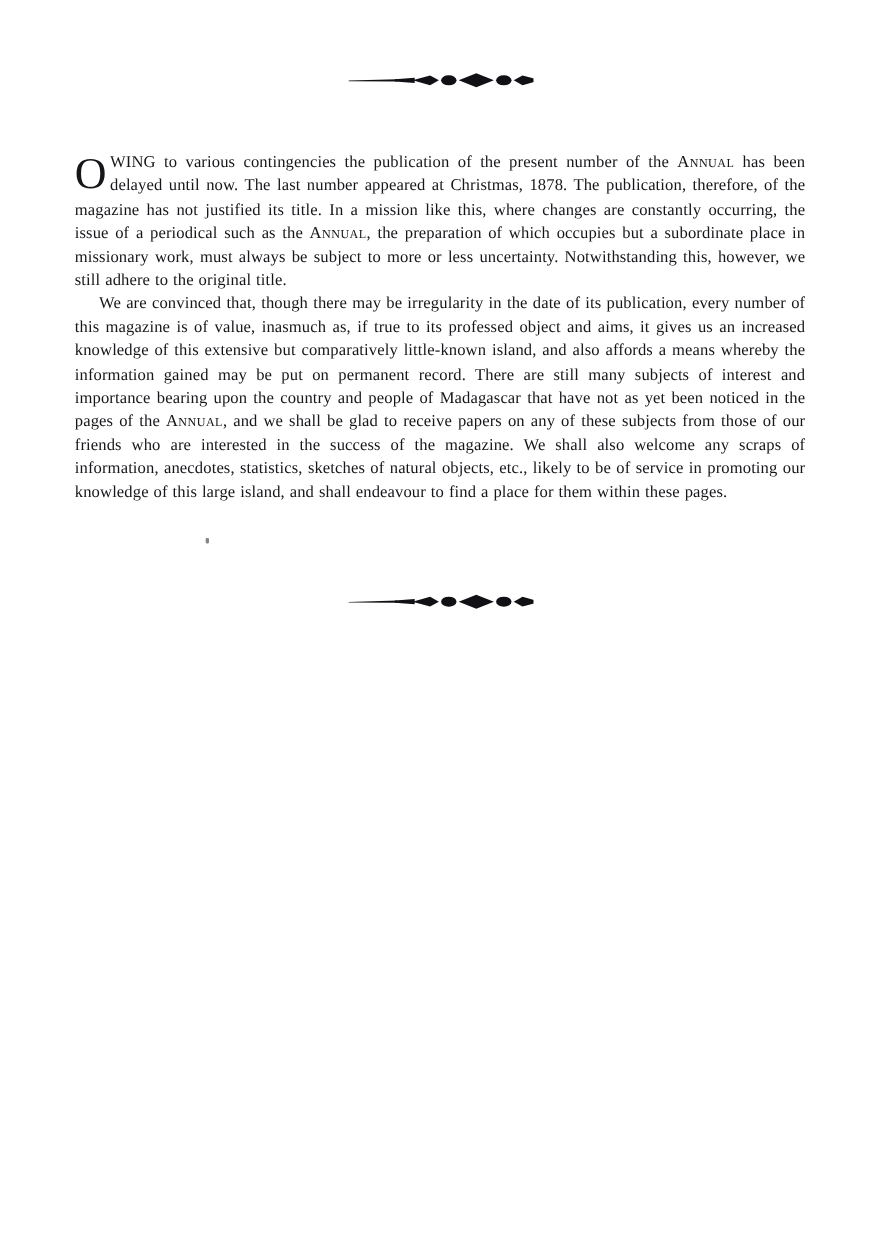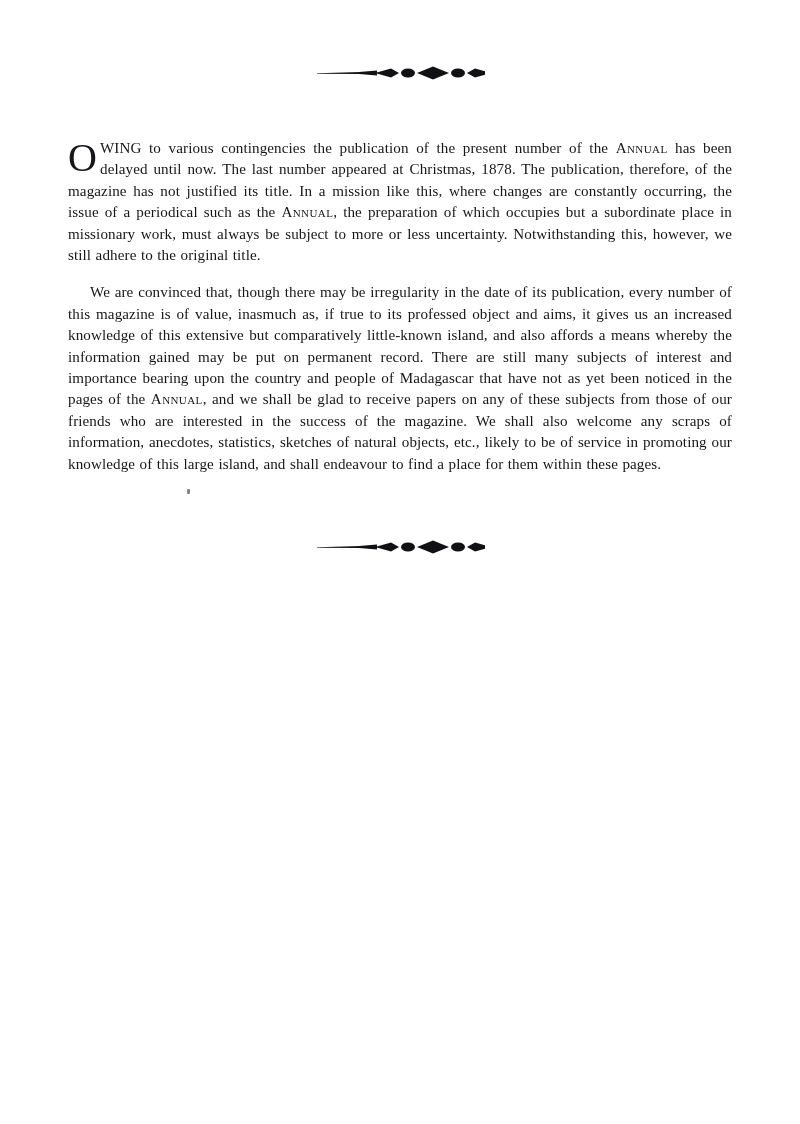--- a/index.html
+++ b/index.html
@@ -47,21 +47,20 @@
     font-size: 15.1px;
     line-height: 21.4px;
     text-align: justify;
     text-justify: inter-word;
     letter-spacing: 0.1px;
     word-spacing: 0.6px;
     -webkit-font-smoothing: none;
   }
 
   p.para-2 {
-    margin-top: 16px;
     text-indent: 22px;
   }
 
   
   .dropcap {
     float: left;
     font-size: 40px;
     line-height: 34px;
     padding: 2px 3px 0 0;
     margin-top: 1px;

